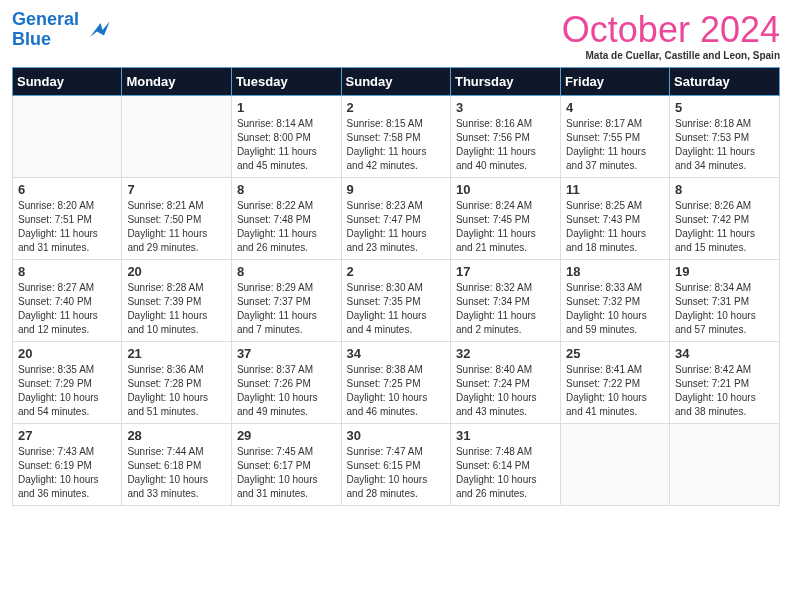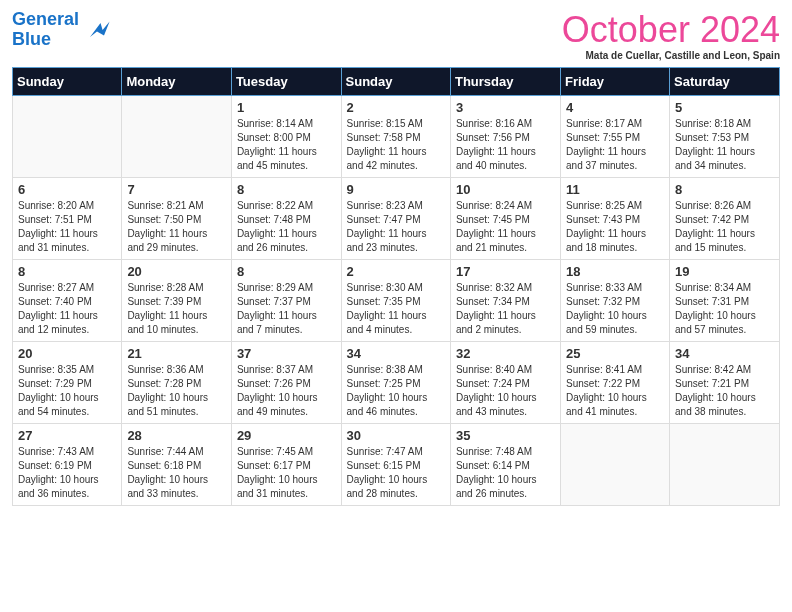--- a/index.html
+++ b/index.html
@@ -256,21 +256,21 @@
           </td>
           <td>
             <span class="day-number">29</span>
             <div class="day-info">Sunrise: 7:45 AM<br>Sunset: 6:17 PM<br>Daylight: 10 hours and 31 minutes.</div>
           </td>
           <td>
             <span class="day-number">30</span>
             <div class="day-info">Sunrise: 7:47 AM<br>Sunset: 6:15 PM<br>Daylight: 10 hours and 28 minutes.</div>
           </td>
           <td>
-            <span class="day-number">35</span>
+            <span class="day-number">31</span>
             <div class="day-info">Sunrise: 7:48 AM<br>Sunset: 6:14 PM<br>Daylight: 10 hours and 26 minutes.</div>
           </td>
           <td class="empty"></td>
           <td class="empty"></td>
         </tr>
       </tbody>
   </table>
 </div>
 
 </body></html>

